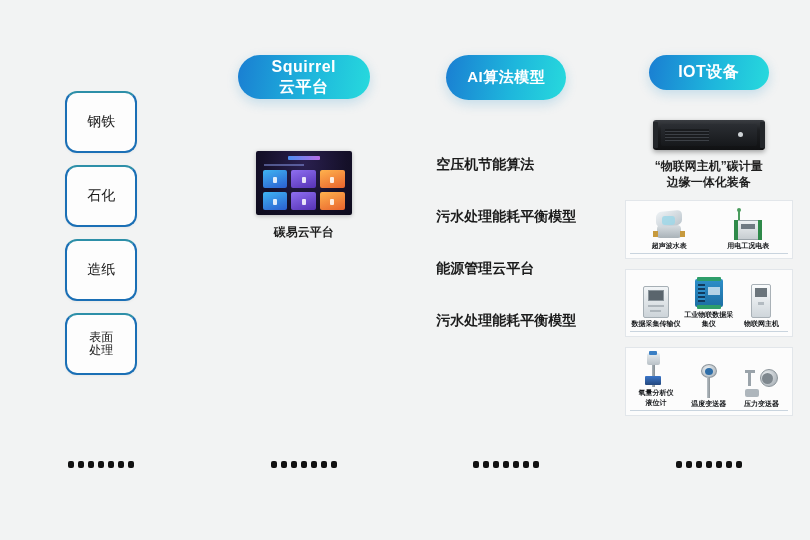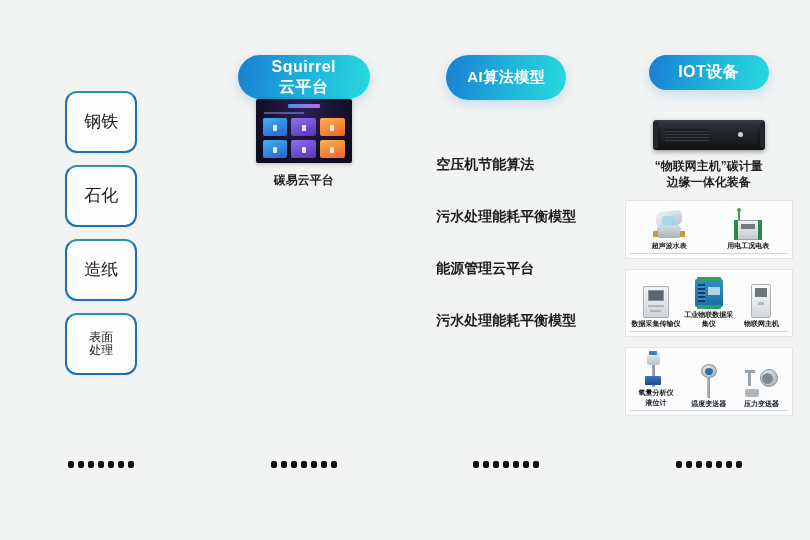--- a/index.html
+++ b/index.html
@@ -53,29 +53,29 @@
     width: 72px;
     height: 62px;
     background: #fdfdfd;
     border: 2px solid #1a6fb5;
     border-top-color: #2d8fa8;
     border-radius: 12px;
     display: flex;
     align-items: center;
     justify-content: center;
     text-align: center;
-    font-size: 17px;
+    font-size: 14px;
     color: #1b1b1b;
     line-height: 1.1;
     box-shadow: 0 1px 3px rgba(0,0,0,0.05);
   }
   .ibox.two-line { font-size: 12px; }
 
   
-  .thumbs { display: flex; flex-direction: column; align-items: center; gap: 32px; }
+  .thumbs { margin-top: 52px; display: flex; flex-direction: column; align-items: center; gap: 32px; }
   .thumb-wrap { display: flex; flex-direction: column; align-items: center; }
   .shot {
     width: 96px;
     height: 64px;
     border-radius: 2px;
     position: relative;
     overflow: hidden;
     box-shadow: 0 1px 4px rgba(0,0,0,0.25);
   }
   .caption { margin-top: 9px; font-size: 12px; color: #1f1f1f; font-weight: bold; }

